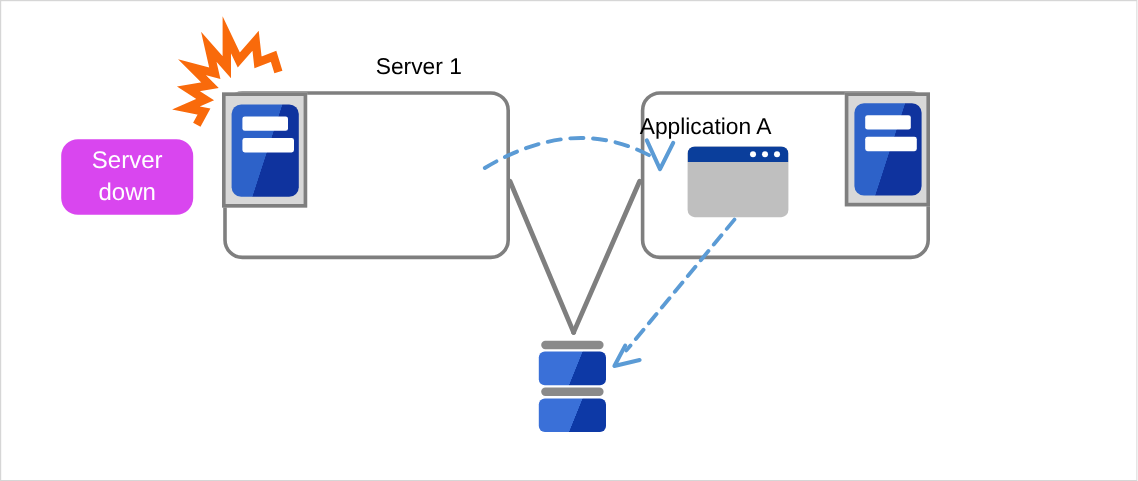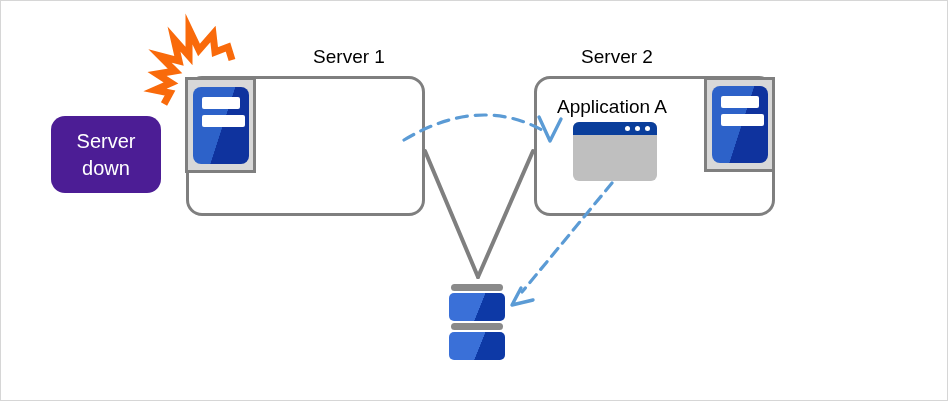--- a/index.html
+++ b/index.html
@@ -99,22 +99,22 @@
   }
   #cap1 { top: 283px; }
   #platter1 { top: 292px; }
   #cap2 { top: 322px; }
   #platter2 { top: 331px; }
 
   
   .badge {
     position: absolute;
     left: 50px; top: 115px;
-    width: 110px; height: 77px;
-    background: #4c1d95;
+    width: 110px; height: 63px;
+    background: #d946ef;
     border-radius: 14px;
     color: #ffffff;
     font-size: 20px;
     line-height: 27px;
     display: flex;
     align-items: center;
     justify-content: center;
     text-align: center;
     z-index: 4;
     padding: 0 8px;
@@ -126,21 +126,21 @@
     font-size: 19px;
     line-height: 20px;
     text-align: center;
     white-space: nowrap;
     z-index: 5;
     color: #000;
   }
   #server1-label  { left: 288px; top: 46px;  width: 120px; }
   #server2-label  { left: 556px; top: 46px;  width: 120px; }
   #failover-label { left: 422px; top: 83px;  width: 120px; }
-  #application-label { left: 546px; top: 96px; width: 130px; }
+  #application-label { left: 522px; top: 96px; width: 130px; }
   #shared-disk-label { left: 400px; top: 368px; width: 160px; }
 
   
   #overlay {
     position: absolute;
     left: 0; top: 0;
     width: 948px; height: 401px;
     z-index: 4;
     pointer-events: none;
   }
@@ -177,21 +177,20 @@
   <div class="disk-cap" id="cap1"></div>
   <div class="disk-platter" id="platter1"></div>
   <div class="disk-cap" id="cap2"></div>
   <div class="disk-platter" id="platter2"></div>
 
   <div class="badge">
     <span>Server down</span>
   </div>
 
   <div class="lbl" id="server1-label">Server 1</div>
-  <div class="lbl" id="server2-label">Server 2</div>
   <div class="lbl" id="application-label">Application A</div>
 
   <svg id="overlay" viewBox="0 0 948 401">
 
     <polyline points="163,103 169,92 154,89 170,82 156,73 174,70 159,55 178,60 173,38 188,55 188,28 198,49 212,33 214,51 227,46 231,59" fill="none" stroke="#f96a0b" stroke-width="7" stroke-linejoin="miter" stroke-miterlimit="12"></polyline>
 
     <path d="M424,150 L477,276" fill="none" stroke="#7f7f7f" stroke-width="4" stroke-linecap="round"></path>
     <path d="M532,150 L477,276" fill="none" stroke="#7f7f7f" stroke-width="4" stroke-linecap="round"></path>
 
     <path d="M403,139 Q478,94 543,130" fill="none" stroke="#5b9bd5" stroke-width="3.2" stroke-dasharray="11 8" stroke-linecap="round"></path>

